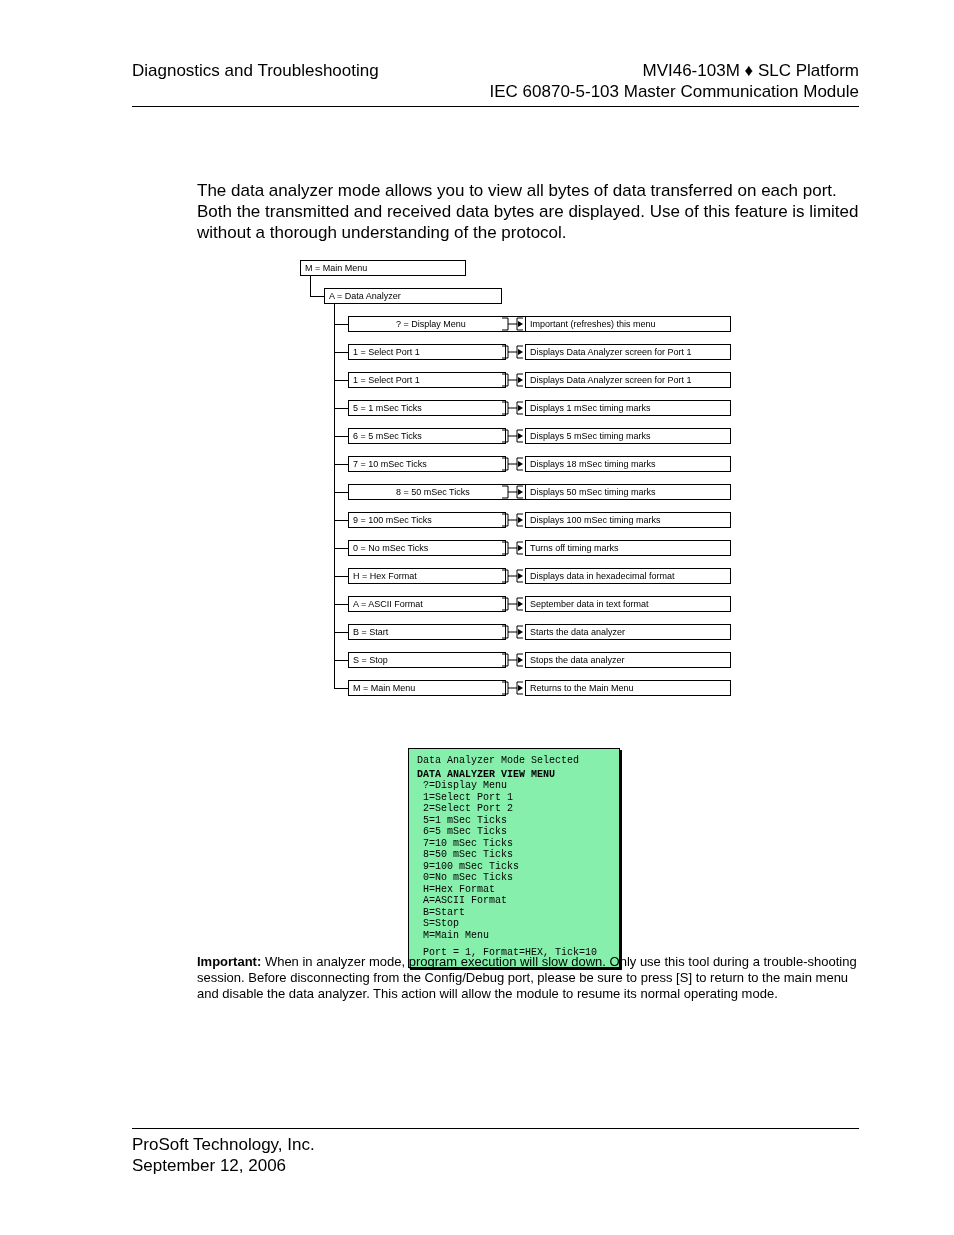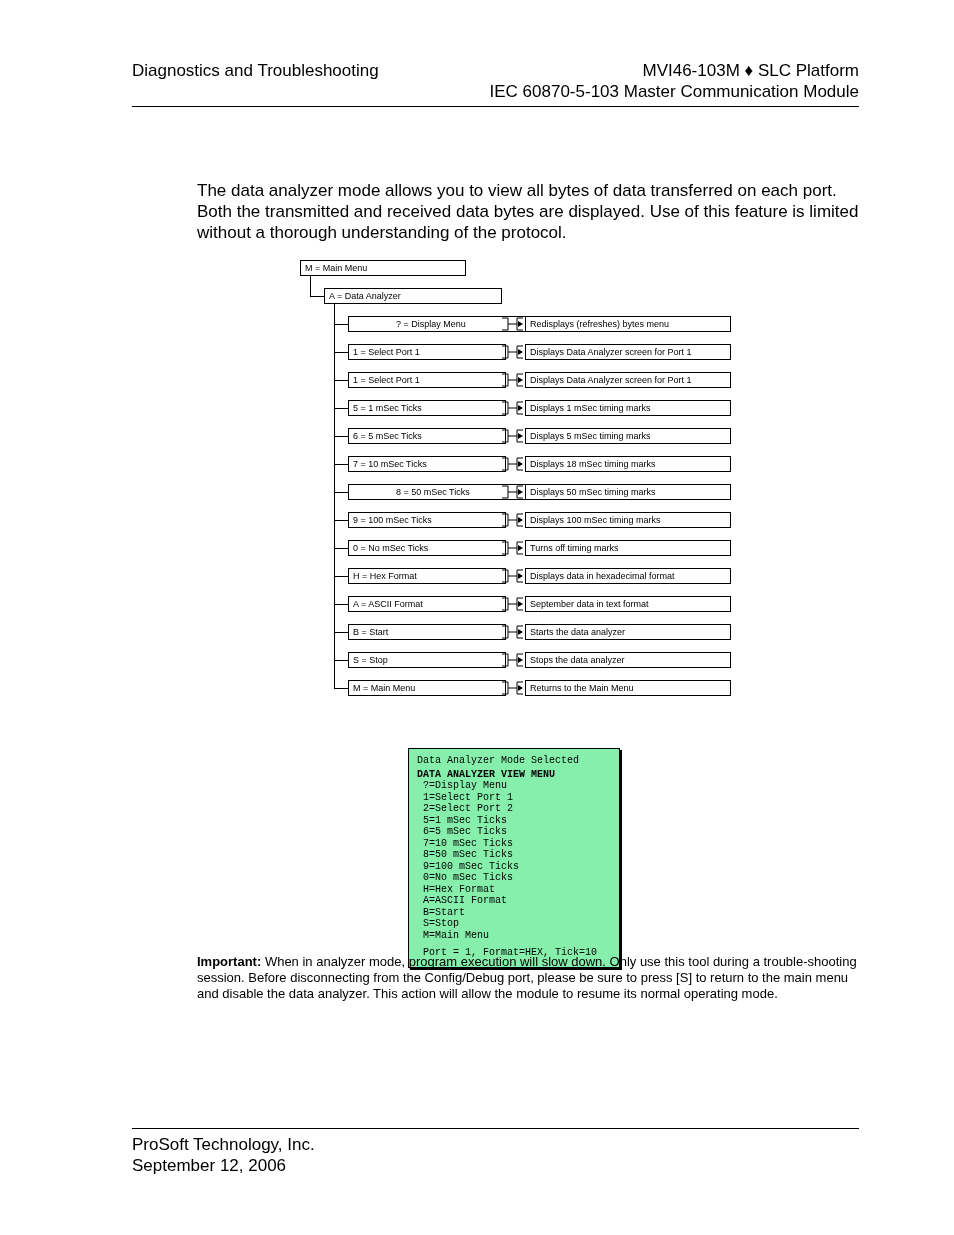--- a/index.html
+++ b/index.html
@@ -139,21 +139,21 @@
     <div class="branch-h" style="left: 34px; top: 64px; width: 14px;"></div>
     <div class="box" style="left: 48px; top: 56px; width: 152px; padding-left: 47px;">? = Display Menu</div>
     <div class="conn" style="left: 200px; top: 54px;">
       <svg width="25" height="20">
         <path d="M2 4 H8 V16 H2" fill="none" stroke="#000" stroke-width="1"></path>
         <line x1="8" y1="10" x2="17" y2="10" stroke="#000" stroke-width="1"></line>
         <path d="M23 4 H17 V16 H23" fill="none" stroke="#000" stroke-width="1"></path>
         <polygon points="23,10 18,7 18,13" fill="#000"></polygon>
       </svg>
     </div>
-    <div class="box" style="left: 225px; top: 56px; width: 200px;">Redisplays (refreshes) bytes menu</div>
+    <div class="box" style="left: 225px; top: 56px; width: 200px;">Important (refreshes) this menu</div>
     <div class="branch-h" style="left: 34px; top: 92px; width: 14px;"></div>
     <div class="box" style="left: 48px; top: 84px; width: 152px;">1 = Select Port 1</div>
     <div class="conn" style="left: 200px; top: 82px;">
       <svg width="25" height="20">
         <path d="M2 4 H8 V16 H2" fill="none" stroke="#000" stroke-width="1"></path>
         <line x1="8" y1="10" x2="17" y2="10" stroke="#000" stroke-width="1"></line>
         <path d="M23 4 H17 V16 H23" fill="none" stroke="#000" stroke-width="1"></path>
         <polygon points="23,10 18,7 18,13" fill="#000"></polygon>
       </svg>
     </div>

